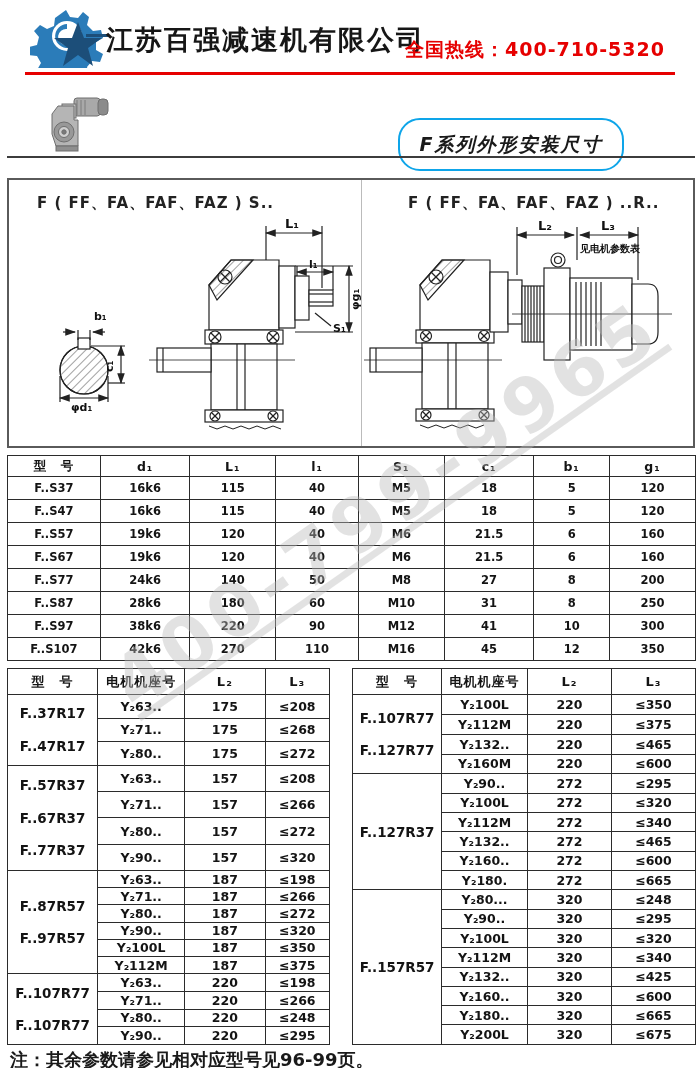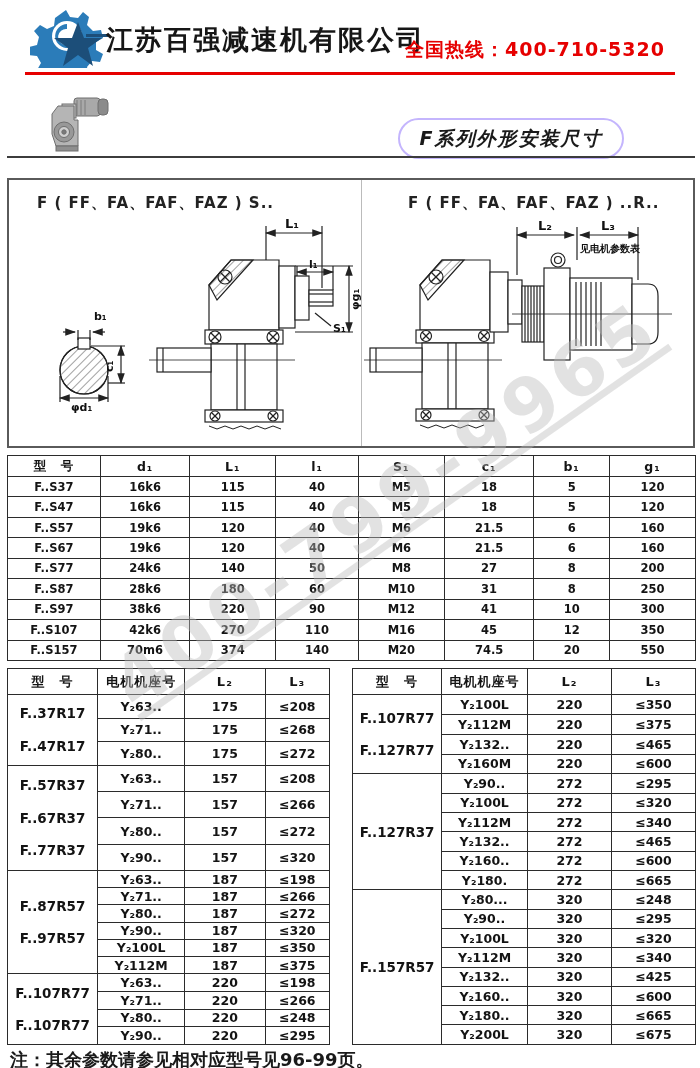--- a/index.html
+++ b/index.html
@@ -11,22 +11,22 @@
   
   .logo { position:absolute; left:30px; top:4px; }
   .company { position:absolute; left:106px; top:22px; font-size:27px; font-weight:bold;
              letter-spacing:2px; color:#161616; }
   .hotline { position:absolute; left:405px; top:37px; font-size:19px; font-weight:bold;
              color:#e60000; letter-spacing:1px; }
   .red-rule { position:absolute; left:25px; top:72px; width:650px; height:3px; background:#e60000; }
   
   .product-thumb { position:absolute; left:44px; top:94px; }
   .series-pill {
-    position:absolute; left:398px; top:118px; width:226px; height:41px;
-    border:2px solid #c4b5fd; border-radius:22px;
+    position:absolute; left:398px; top:118px; width:226px; height:53px;
+    border:2px solid #0ea5e9; border-radius:22px;
     display:flex; align-items:center; justify-content:center;
     font-size:19px; font-weight:bold; font-style:italic; letter-spacing:2px; color:#1a1a1a;
   }
   .dark-rule { position:absolute; left:7px; top:156px; width:688px; height:2px; background:#3c3c3c; }
   
   .diagram-panel {
     position:absolute; left:7px; top:178px; width:688px; height:270px;
     border:2px solid #5a5a5a; display:flex;
   }
   .diagram-half { position:relative; height:100%;text-align:center; }
@@ -360,30 +360,20 @@
         <tr>
           <td>F..S107</td>
           <td>42k6</td>
           <td>270</td>
           <td>110</td>
           <td>M16</td>
           <td>45</td>
           <td>12</td>
           <td>350</td>
         </tr>
-        <tr>
-          <td>F..S157</td>
-          <td>70m6</td>
-          <td>374</td>
-          <td>140</td>
-          <td>M20</td>
-          <td>74.5</td>
-          <td>20</td>
-          <td>550</td>
-        </tr>
       </tbody>
   </table>
 
   <table class="motor-table motor-left">
     <colgroup>
       <col style="width:28%">
         <col style="width:27%">
         <col style="width:25%">
         <col style="width:20%">
     </colgroup>

